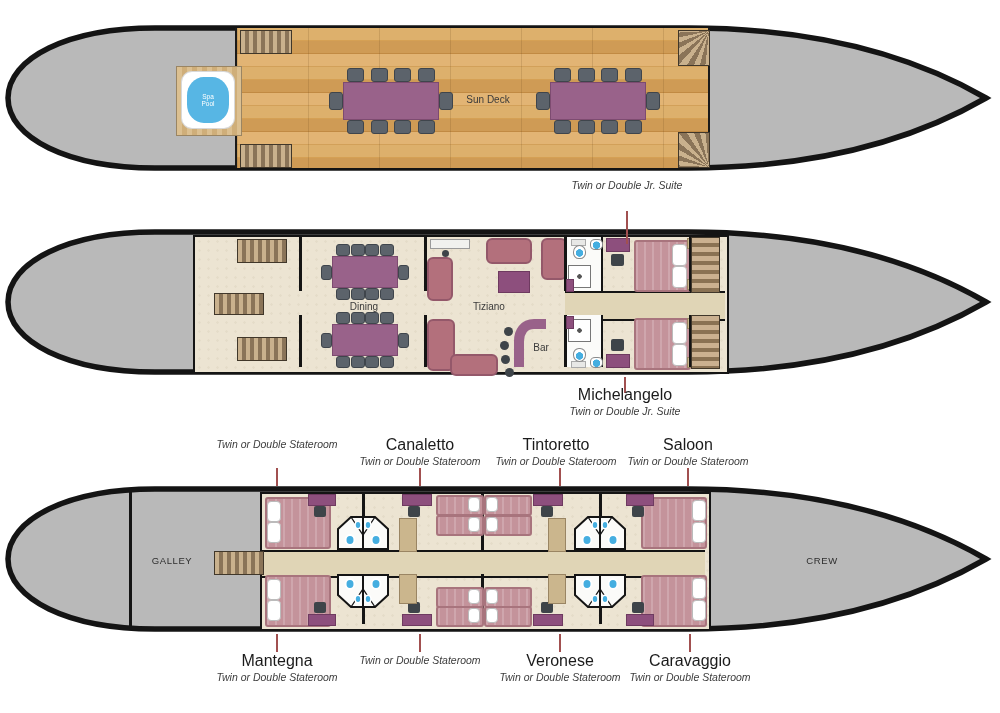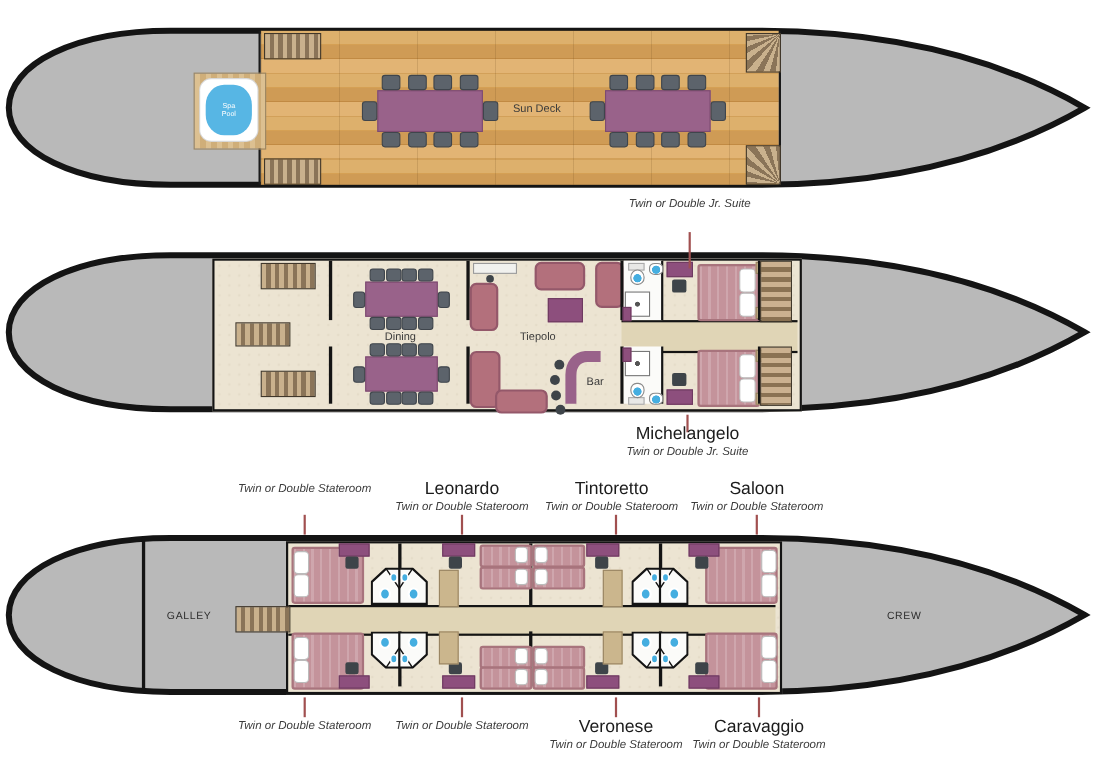--- a/index.html
+++ b/index.html
@@ -71,21 +71,21 @@
 
   <div id="d2" class="deck" style="top:227px">
     <svg class="hull" width="1000" height="150" viewBox="0 0 1000 150">
       <path d="M155 5 L688 5 C808 5 908 30 986 75 C908 120 808 145 688 145 L155 145 C68 145 8 115 8 75 C8 35 68 5 155 5 Z" fill="#b9b9b9" stroke="#141414" stroke-width="5.5"></path>
     </svg>
     <div class="floor" style="left:193px;top:8px;width:532px;height:135px"></div>
     <svg class="abs" style="left:512px;top:92px" width="38" height="50" viewBox="0 0 38 50">
       <path d="M34 5 H22 C12 5 7 13 7 22 V48" fill="none" stroke="#99628a" stroke-width="10"></path>
     </svg>
     <div class="roomlabel" style="left:334px;top:74px;width:60px">Dining</div>
-    <div class="roomlabel" style="left:459px;top:74px;width:60px">Tiepolo</div>
+    <div class="roomlabel" style="left:459px;top:74px;width:60px">Tiziano</div>
     <div class="roomlabel" style="left:524px;top:115px;width:34px">Bar</div>
   <div style="position: absolute; left: 237px; top: 12px; width: 48px; height: 22px; background: repeating-linear-gradient(90deg, rgb(201, 177, 141) 0px, rgb(201, 177, 141) 4px, rgb(138, 116, 88) 4px, rgb(138, 116, 88) 8px); border: 1px solid rgb(64, 55, 42);"></div>
       <div style="position: absolute; left: 214px; top: 66px; width: 48px; height: 20px; background: repeating-linear-gradient(90deg, rgb(201, 177, 141) 0px, rgb(201, 177, 141) 4px, rgb(138, 116, 88) 4px, rgb(138, 116, 88) 8px); border: 1px solid rgb(64, 55, 42);"></div>
       <div style="position: absolute; left: 237px; top: 110px; width: 48px; height: 22px; background: repeating-linear-gradient(90deg, rgb(201, 177, 141) 0px, rgb(201, 177, 141) 4px, rgb(138, 116, 88) 4px, rgb(138, 116, 88) 8px); border: 1px solid rgb(64, 55, 42);"></div>
       <div style="position: absolute; left: 299px; top: 10px; width: 3px; height: 54px; background: rgb(20, 20, 20);"></div>
       <div style="position: absolute; left: 299px; top: 88px; width: 3px; height: 52px; background: rgb(20, 20, 20);"></div>
       <div style="position: absolute; left: 332px; top: 29px; width: 64px; height: 30px; background: var(--purple); border: 1.5px solid rgb(125, 75, 112);"></div>
       <div style="position: absolute; left: 332px; top: 97px; width: 64px; height: 30px; background: var(--purple); border: 1.5px solid rgb(125, 75, 112);"></div>
       <div style="position: absolute; left: 424px; top: 10px; width: 3px; height: 54px; background: rgb(20, 20, 20);"></div>
       <div style="position: absolute; left: 424px; top: 88px; width: 3px; height: 52px; background: rgb(20, 20, 20);"></div>
@@ -268,21 +268,21 @@
   <div class="lead" style="left:624px;top:377px;height:16px"></div>
   <div class="cab" style="left:525px;top:387px;width:200px">
     <div class="nm">Michelangelo</div>
     <div class="tp">Twin or Double Jr. Suite</div>
   </div>
 
   <div class="cab" style="left:187px;top:437px;width:180px">
     <div class="tp">Twin or Double Stateroom</div>
   </div>
   <div class="cab" style="left:330px;top:437px;width:180px">
-    <div class="nm">Leonardo</div>
+    <div class="nm">Canaletto</div>
     <div class="tp">Twin or Double Stateroom</div>
   </div>
   <div class="cab" style="left:466px;top:437px;width:180px">
     <div class="nm">Tintoretto</div>
     <div class="tp">Twin or Double Stateroom</div>
   </div>
   <div class="cab" style="left:598px;top:437px;width:180px">
     <div class="nm">Saloon</div>
     <div class="tp">Twin or Double Stateroom</div>
   </div>
@@ -290,20 +290,21 @@
   <div class="lead" style="left:419px;top:468px;height:18px"></div>
   <div class="lead" style="left:559px;top:468px;height:18px"></div>
   <div class="lead" style="left:687px;top:468px;height:18px"></div>
 
   <div class="lead" style="left:276px;top:634px;height:18px"></div>
   <div class="lead" style="left:419px;top:634px;height:18px"></div>
   <div class="lead" style="left:559px;top:634px;height:18px"></div>
   <div class="lead" style="left:689px;top:634px;height:18px"></div>
 
   <div class="cab" style="left:187px;top:653px;width:180px">
+    <div class="nm">Mantegna</div>
     <div class="tp">Twin or Double Stateroom</div>
   </div>
   <div class="cab" style="left:330px;top:653px;width:180px">
     <div class="tp">Twin or Double Stateroom</div>
   </div>
   <div class="cab" style="left:470px;top:653px;width:180px">
     <div class="nm">Veronese</div>
     <div class="tp">Twin or Double Stateroom</div>
   </div>
   <div class="cab" style="left:600px;top:653px;width:180px">

